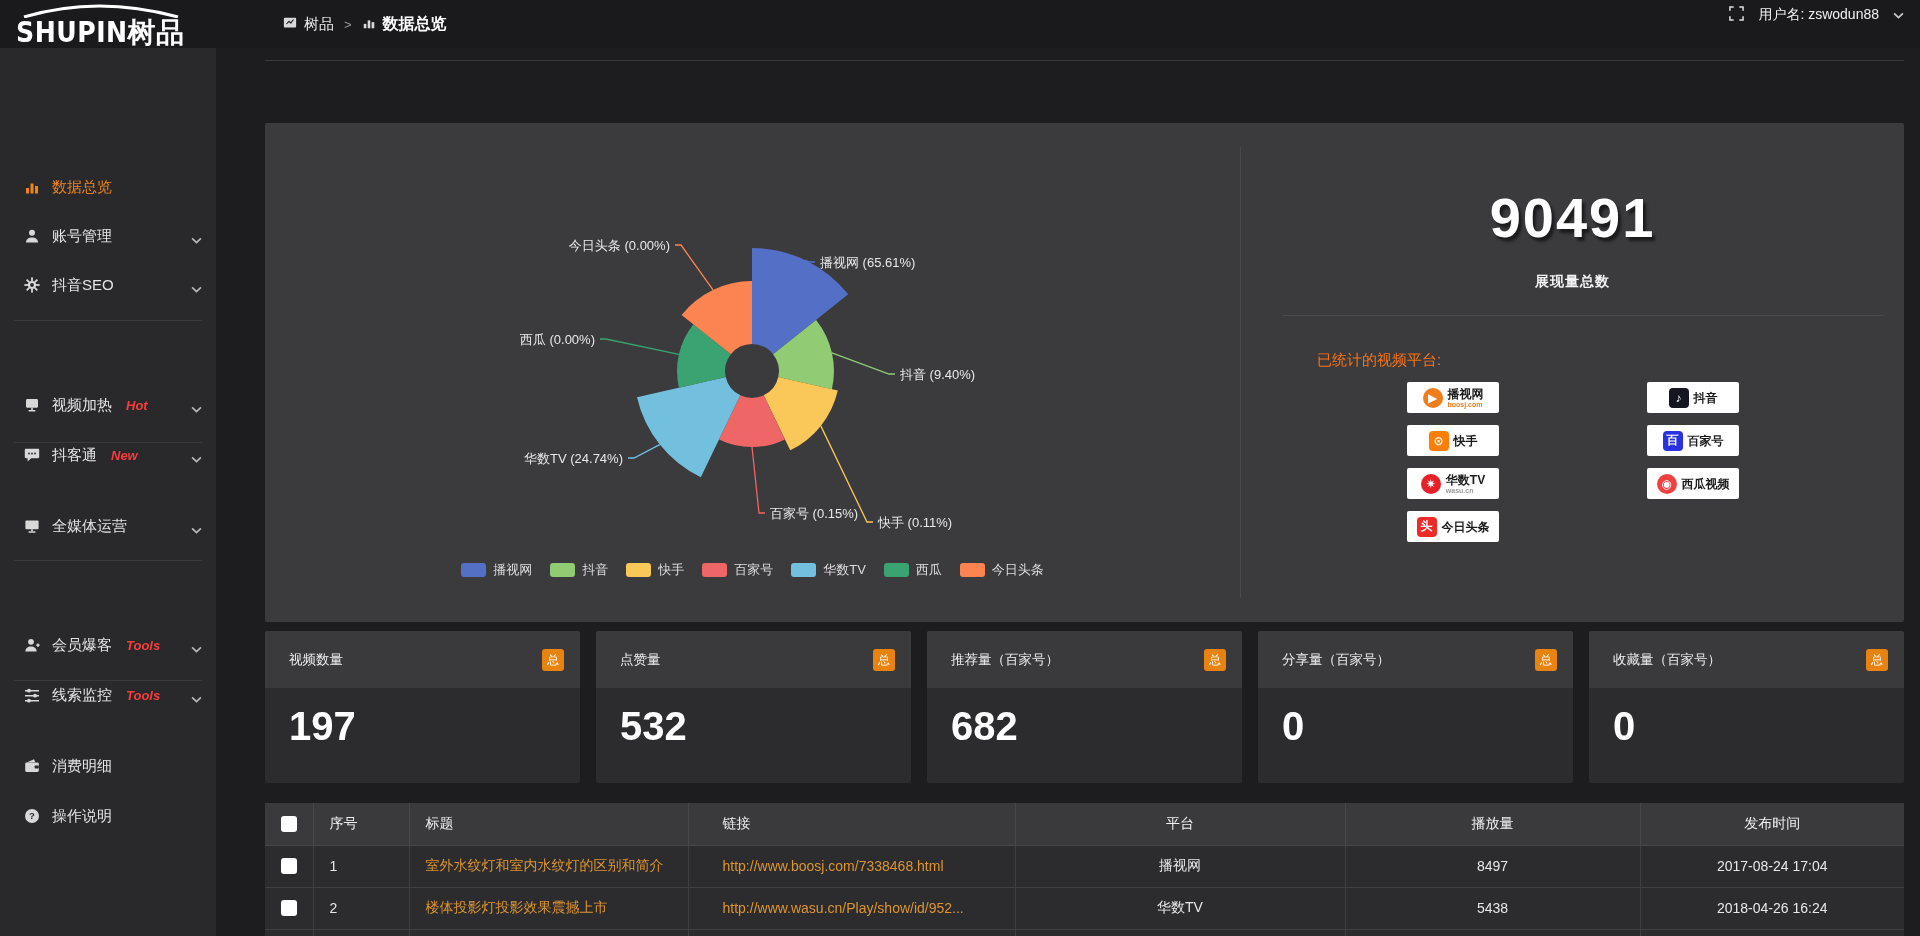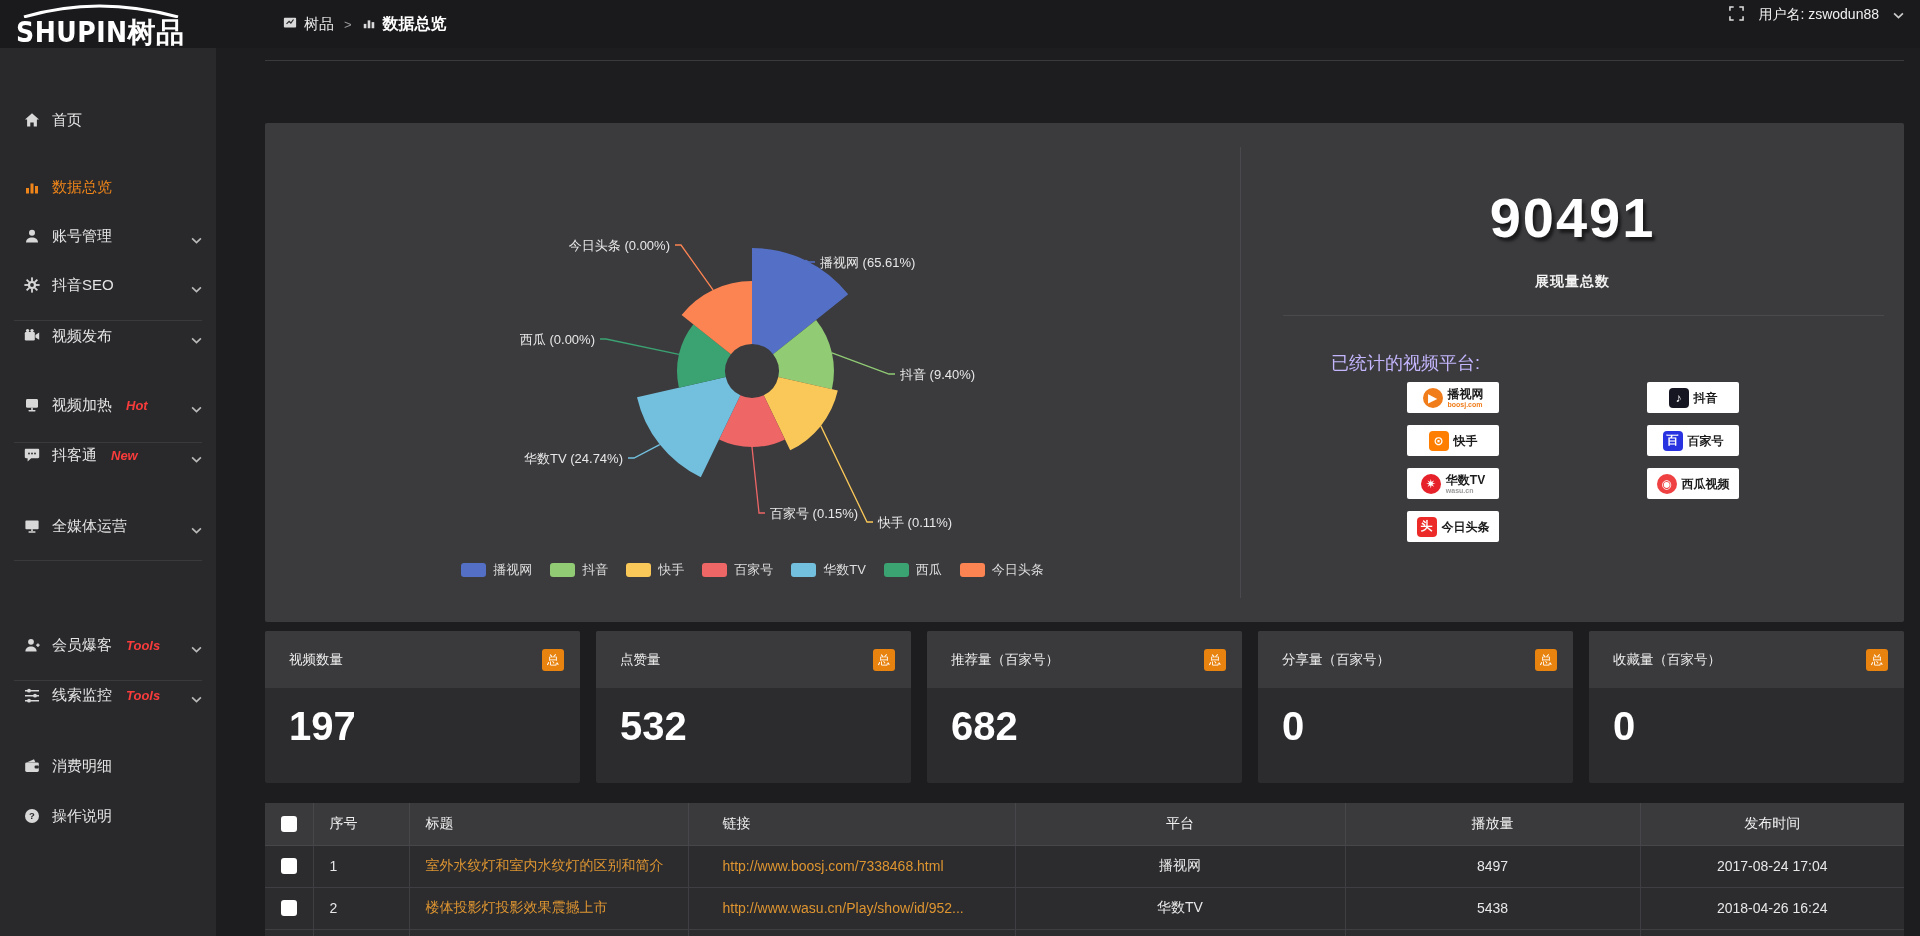--- a/index.html
+++ b/index.html
@@ -43,21 +43,21 @@
   .legend-item { display:flex; align-items:center; gap:7px; cursor:pointer; }
   .legend-swatch { width:25px; height:14px; border-radius:3px; }
   .legend-label { color:#dddddd; font-size:13px; }
 
   #panel-vdivider { position:absolute; left:975px; top:24px; width:1px; height:451px; background:#4a4a4e; }
 
   #right-stats { position:absolute; left:976px; top:0; width:663px; height:499px; }
   #big-number { position:absolute; left:0; top:62px; width:663px; text-align:center; font-size:56px; font-weight:bold; color:#ffffff; text-shadow:3px 4px 3px rgba(0,0,0,0.55); letter-spacing:2px; }
   #big-label { position:absolute; left:0; top:150px; width:663px; text-align:center; font-size:14px; font-weight:bold; color:#f2f2f2; letter-spacing:1px; }
   #right-hr { position:absolute; left:42px; right:20px; top:192px; height:1px; background:#4a4a4e; }
-  #platforms-label { position:absolute; left:90px; top:228px; font-size:18px; color:#c4b5fd; }
+  #platforms-label { position:absolute; left:76px; top:228px; font-size:15px; color:#f97316; }
   .plat-badge { position:absolute; width:92px; height:31px; background:#ffffff; border-radius:2px; display:flex; align-items:center; justify-content:center; gap:5px; overflow:hidden; }
   .plat-icon { width:20px; height:20px; border-radius:4px; display:flex; align-items:center; justify-content:center; color:#fff; font-size:12px; font-weight:bold; flex:none; }
   .plat-icon.round { border-radius:50%; }
   .plat-text { display:flex; flex-direction:column; line-height:1; }
   .plat-name { font-size:12px; font-weight:bold; color:#1b1b1b; white-space:nowrap; }
   .plat-sub { font-size:7px; font-weight:bold; margin-top:1px; }
 
   
   #cards { position:absolute; left:265px; top:631px; width:1639px; height:152px; display:flex; gap:16px; }
   .card { flex:1; background:#2c2c2f; border-radius:2px; overflow:hidden; }
@@ -111,28 +111,20 @@
             <path d="M1 5V1h4M11 1h4v4M15 11v4h-4M5 15H1v-4"></path>
           </svg></span>
       <span>用户名: zswodun88</span>
       <span><svg width="11" height="7" viewBox="0 0 10 6" fill="none" stroke="#cccccc" stroke-width="1.5">
             <path d="M1 1l4 4 4-4"></path>
           </svg></span>
     </div>
   </div>
 
   <div id="sidebar">
-      <div class="side-item" style="top: 52px;">
-        <span class="s-icon">
-          <svg width="16" height="16" viewBox="0 0 16 16">
-            <path d="M8 1.2 15 7.6h-2.1V14.4H9.7v-4H6.3v4H3.1V7.6H1z" fill="#d8d8d8"></path>
-          </svg>
-        </span>
-        <span class="s-label">首页</span>
-      </div>
       <div class="side-item active" style="top: 119px;">
         <span class="s-icon">
           <svg width="16" height="16" viewBox="0 0 16 16">
             <rect x="2" y="9" width="3" height="5.5" fill="#ef8519"></rect>
             <rect x="6.5" y="4.5" width="3" height="10" fill="#ef8519"></rect>
             <rect x="11" y="7" width="3" height="7.5" fill="#ef8519"></rect>
           </svg>
         </span>
         <span class="s-label">数据总览</span>
       </div>
@@ -157,34 +149,20 @@
             <rect x="7.1" y="0.4" width="1.8" height="3.6" fill="#d8d8d8" transform="rotate(135 8 8)"></rect>
             <rect x="7.1" y="0.4" width="1.8" height="3.6" fill="#d8d8d8" transform="rotate(180 8 8)"></rect>
             <rect x="7.1" y="0.4" width="1.8" height="3.6" fill="#d8d8d8" transform="rotate(225 8 8)"></rect>
             <rect x="7.1" y="0.4" width="1.8" height="3.6" fill="#d8d8d8" transform="rotate(270 8 8)"></rect>
             <rect x="7.1" y="0.4" width="1.8" height="3.6" fill="#d8d8d8" transform="rotate(315 8 8)"></rect>
             <circle cx="8" cy="8" r="4.1" fill="#d8d8d8"></circle>
             <circle cx="8" cy="8" r="1.9" fill="#29292c"></circle>
           </svg>
         </span>
         <span class="s-label">抖音SEO</span>
-        <span class="side-chevron"><svg width="11" height="7" viewBox="0 0 10 6" fill="none" stroke="#b9b9b9" stroke-width="1.5">
-            <path d="M1 1l4 4 4-4"></path>
-          </svg></span>
-      </div>
-      <div class="side-item" style="top: 268px;">
-        <span class="s-icon">
-          <svg width="16" height="16" viewBox="0 0 16 16">
-            <rect x="0.8" y="4" width="10" height="8.4" rx="1.2" fill="#d8d8d8"></rect>
-            <path d="M15.2 4.6v7.2L11.4 9.6V7z" fill="#d8d8d8"></path>
-            <circle cx="3.6" cy="2.6" r="1.7" fill="#d8d8d8"></circle>
-            <circle cx="8" cy="2.6" r="1.7" fill="#d8d8d8"></circle>
-          </svg>
-        </span>
-        <span class="s-label">视频发布</span>
         <span class="side-chevron"><svg width="11" height="7" viewBox="0 0 10 6" fill="none" stroke="#b9b9b9" stroke-width="1.5">
             <path d="M1 1l4 4 4-4"></path>
           </svg></span>
       </div>
       <div class="side-item" style="top: 337px;">
         <span class="s-icon">
           <svg width="16" height="16" viewBox="0 0 16 16">
             <rect x="2" y="2" width="12" height="8.8" rx="1.4" fill="#d8d8d8"></rect>
             <rect x="7.2" y="10.8" width="1.6" height="2.2" fill="#d8d8d8"></rect>
             <rect x="4.4" y="13" width="7.2" height="1.6" rx="0.8" fill="#d8d8d8"></rect>

